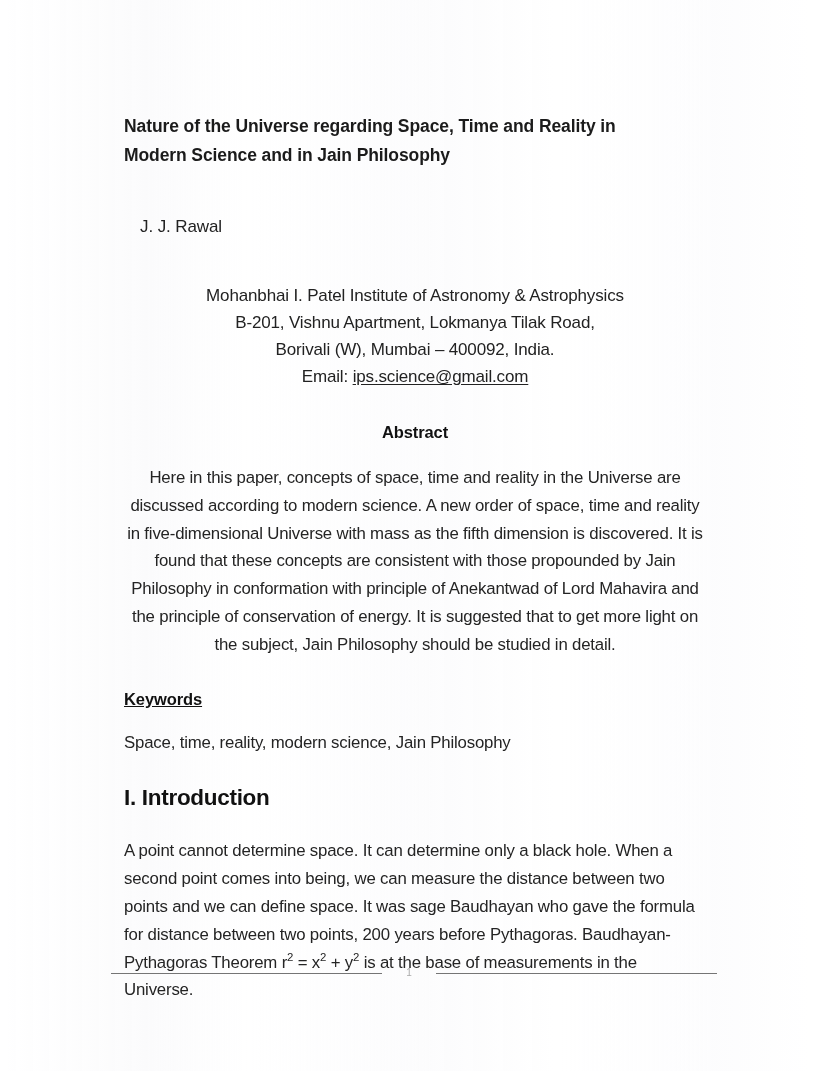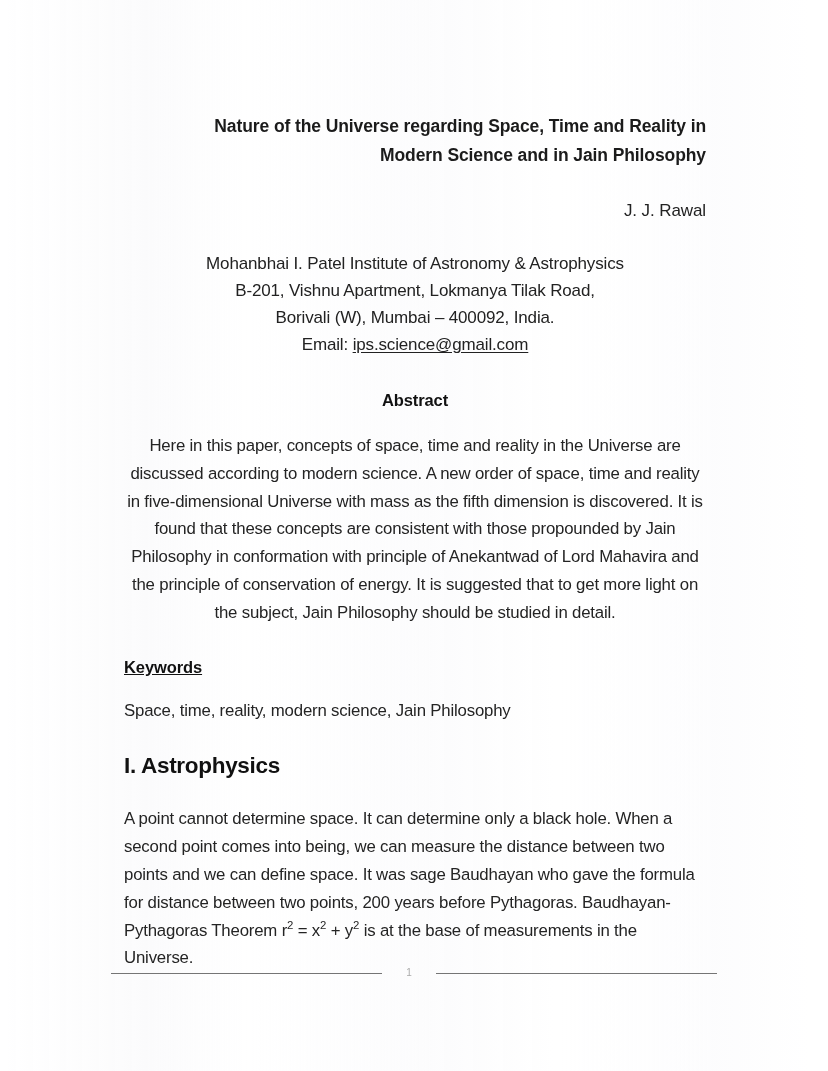--- a/index.html
+++ b/index.html
@@ -36,34 +36,34 @@
     mix-blend-mode: multiply;
   }
   .content {
     position: absolute;
     left: 124px;
     top: 0;
     width: 582px;
   }
 
   .title {
-    text-align: right;
+    text-align: left;
     font-weight: bold;
     font-size: 17.5px;
     line-height: 29px;
     color: #1b1b1b;
     margin: 0;
     padding-top: 112px;
     letter-spacing: -0.1px;
   }
   .author {
-    text-align: right;
+    text-align: left;
     font-size: 17px;
     color: #222222;
-    margin: 0;
+    margin: 16px;
     padding-top: 31px;
     letter-spacing: -0.1px;
   }
   .affiliation {
     text-align: center;
     font-size: 17px;
     line-height: 27px;
     color: #222222;
     margin: 0;
     padding-top: 29px;
@@ -163,21 +163,21 @@
         <span class="email-addr">ips.science@gmail.com</span>
       </div>
     </div>
 
     <h2 class="section-head abstract-head">Abstract</h2>
     <p class="body-text abstract-body">Here in this paper, concepts of space, time and reality in the Universe are discussed according to modern science. A new order of space, time and reality in five-dimensional Universe with mass as the fifth dimension is discovered. It is found that these concepts are consistent with those propounded by Jain Philosophy in conformation with principle of Anekantwad of Lord Mahavira and the principle of conservation of energy. It is suggested that to get more light on the subject, Jain Philosophy should be studied in detail.</p>
 
     <h2 class="section-head keywords-head">Keywords</h2>
     <p class="body-text keywords-body">Space, time, reality, modern science, Jain Philosophy</p>
 
-    <h2 class="chapter-head">I. Astrophysics</h2>
+    <h2 class="chapter-head">I. Introduction</h2>
 
     <p class="body-text intro-body"><span>A point cannot determine space. It can determine only a black hole. When a second point comes into being, we can measure the distance between two points and we can define space. It was sage Baudhayan who gave the formula for distance between two points, 200 years before Pythagoras. Baudhayan-Pythagoras Theorem </span><span class="formula"><span>r</span><sup>2</sup><span> = </span><span>x</span><sup>2</sup><span> + </span><span>y</span><sup>2</sup></span><span> is at the base of measurements in the Universe.</span></p>
 
   </div>
 
   <div class="footer">
     <div class="footer-rule left"></div>
     <div class="footer-page-num">1</div>
     <div class="footer-rule right"></div>
   </div>

